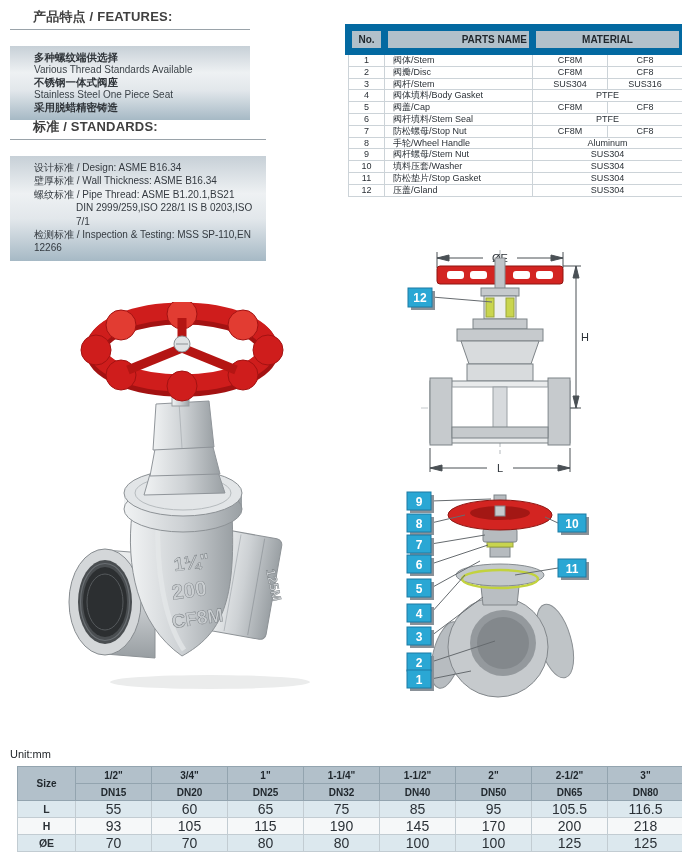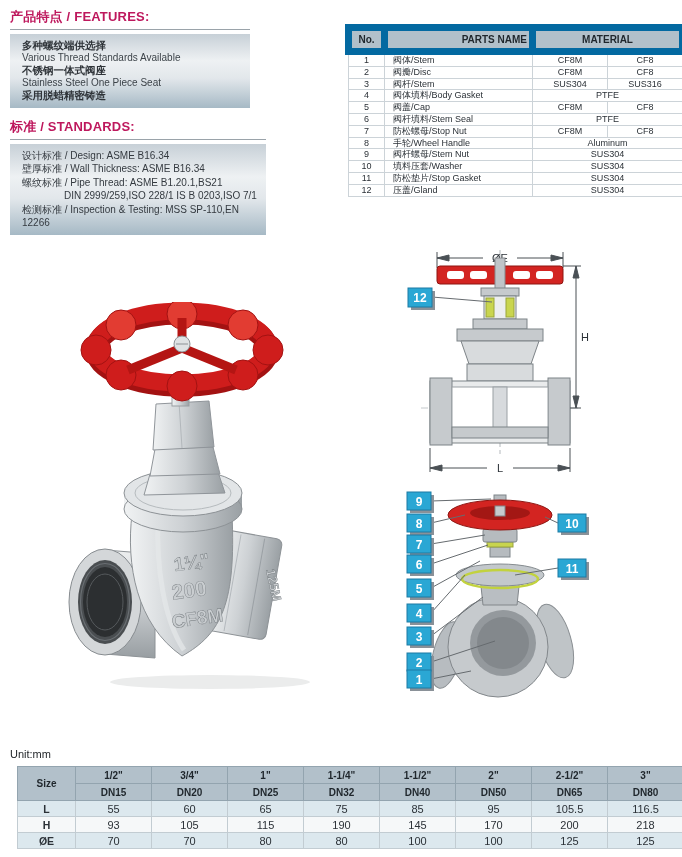--- a/index.html
+++ b/index.html
@@ -2,24 +2,24 @@
 <html><head>
 <meta charset="utf-8">
 <style>
   html,body{margin:0;padding:0;}
   body{
     width:682px;height:857px;position:relative;background:#ffffff;
     font-family:"Liberation Sans", sans-serif;color:#333;overflow:hidden;
   }
   
   .sec{position:absolute;}
-  .sec-title{color:#be185d;font-weight:bold;font-size:13px;letter-spacing:.2px;}
+  .sec-title{color:#404040;font-weight:bold;font-size:13px;letter-spacing:.2px;margin-left:23px;}
   .sec-rule{height:1px;background:#9aa3aa;margin-top:3px;}
   .info-box{
-    margin-top:4px;padding:5px 4px 6px 12px;
+    margin-top:16px;padding:5px 4px 6px 24px;
     background:linear-gradient(180deg,#c7d0d7 0%,#eef1f3 36%,#e2e7eb 60%,#a6b9c5 100%);
   }
   .zh-line{font-size:10.5px;font-weight:bold;color:#2e3338;line-height:12.5px;}
   .en-line{font-size:10px;color:#3c4349;line-height:12.5px;}
   .std-line{font-size:10px;color:#343a40;line-height:13.4px;}
   .std-line.indent{padding-left:42px;}
 
   #features{left:10px;top:8px;width:240px;}
   #standards{left:10px;top:118px;width:256px;}
 
@@ -38,21 +38,21 @@
   .parts-tbl td.c-mat{text-align:center;}
 
   
   #unit-label{position:absolute;left:10px;top:748px;font-weight:normal;font-size:11px;color:#1d2125;}
   #size-wrap{position:absolute;left:8px;top:766px;width:667px;padding-left:9px;}
   .size-tbl{border-collapse:collapse;width:100%;table-layout:fixed;font-size:10px;color:#2b3137;}
   .size-tbl th{
     background:#b2c0ca;font-weight:bold;color:#1f262c;border:1px solid #93a4af;
     height:16px;padding:0;text-align:center;
   }
-  .size-tbl td{border:1px solid #c2ccd2;height:15px;padding:0;text-align:center;font-size:11px;}
+  .size-tbl td{border:1px solid #c2ccd2;height:15px;padding:0;text-align:center;font-size:14px;}
   .size-tbl td.row-label{font-weight:bold;font-size:10.5px;}
   .size-tbl tr.tint td{background:#dce8ee;}
   .size-tbl tr.plain td{background:#f6f8f9;}
 
   
   #photo{position:absolute;left:60px;top:302px;width:300px;height:392px;}
   #drawing-top{position:absolute;left:395px;top:230px;width:287px;height:252px;}
   #drawing-bottom{position:absolute;left:395px;top:485px;width:280px;height:240px;}
 
   svg text{font-family:"Liberation Sans",sans-serif;}

